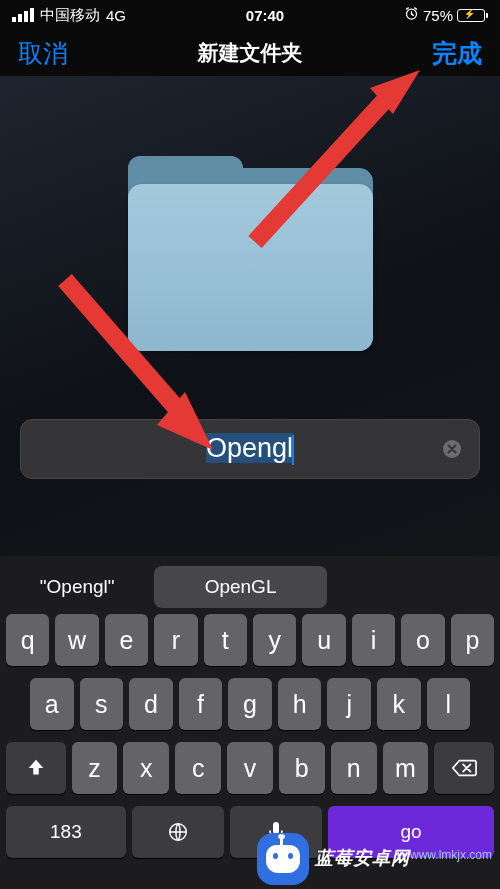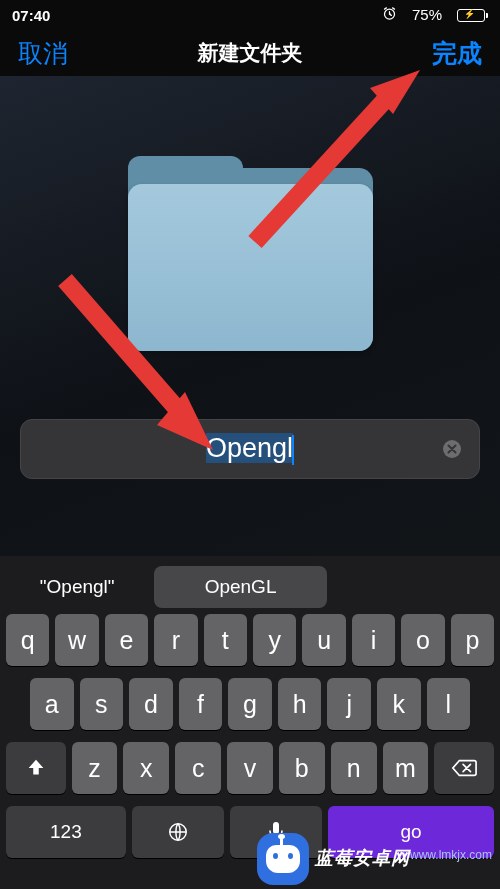--- a/index.html
+++ b/index.html
@@ -1,20 +1,20 @@
 <!DOCTYPE html>
 <html><head>
   <meta charset="utf-8">
   <style>
     * { margin: 0; padding: 0; box-sizing: border-box; font-family: -apple-system, "Helvetica Neue", sans-serif; }
     body { width: 500px; height: 889px; background: #0a0a0a; position: relative; overflow: hidden; }
     
     .status-bar { height: 30px; display: flex; justify-content: space-between; align-items: center; padding: 0 12px; color: #fff; font-size: 15px; }
     .status-left { display: flex; align-items: center; gap: 6px; }
-    .status-right { display: flex; gap: 15px; }
+    .status-right { display: flex; align-items: center; gap: 4px; }
     .signal-bars { display: flex; align-items: flex-end; gap: 2px; }
     .signal-bars span { width: 4px; background: #fff; }
     .signal-bars span:nth-child(1){height:5px}.signal-bars span:nth-child(2){height:8px}.signal-bars span:nth-child(3){height:11px}.signal-bars span:nth-child(4){height:14px}
     .battery { display:flex; align-items:center; }
     .battery-body { width: 28px; height: 13px; border: 1px solid #fff; border-radius: 3px; padding: 1px; position: relative; }
     .battery-fill { width: 75%; height: 100%; background: #34c759; border-radius: 1px; }
     .battery-tip { width: 2px; height: 5px; background: #fff; margin-left: 1px; border-radius: 0 1px 1px 0; }
     .charge-icon { font-size: 9px; position: absolute; left: 6px; top: -1px; color: #000; }
 
     .nav { height: 46px; display: flex; justify-content: space-between; align-items: center; padding: 0 18px; }
@@ -67,20 +67,30 @@
     .wm-ant { position:absolute; top:-7px; left:14px; width:3px; height:7px; background:#fff; }
     .wm-dot { position:absolute; top:-11px; left:12px; width:7px; height:5px; background:#fff; border-radius:50%; }
     .wm-text { display:flex; align-items:flex-start; color:#fff; line-height:1.1; }
     .wm-title { font-size:18px; font-weight:700; font-style: italic; letter-spacing:1px; }
     .wm-url { font-size:12px; color:#a8c4f0; }
   </style>
 </head>
 <body>
 
 <div class="status-bar">
+  <div class="status-left">
+    <span class="signal-bars">
+        <span></span>
+        <span></span>
+        <span></span>
+        <span></span>
+      </span>
+    <span>中国移动</span>
+    <span>4G</span>
+  </div>
   <div style="font-weight:600">07:40</div>
   <div class="status-right">
     <span>
       <svg width="15" height="15" viewBox="0 0 24 24" fill="#fff">
           <circle cx="12" cy="13" r="8" stroke="#fff" stroke-width="2" fill="none"></circle>
           <path d="M12 9v4l3 2" stroke="#fff" stroke-width="2" stroke-linecap="round"></path>
           <path d="M4 5l3-2M20 5l-3-2" stroke="#fff" stroke-width="2" stroke-linecap="round"></path>
         </svg>
     </span>
     <span>75%</span>
@@ -172,21 +182,21 @@
     <div class="key">n</div>
     <div class="key">m</div>
     <div class="key func del">
       <svg width="26" height="20" viewBox="0 0 28 20" fill="none">
           <path d="M9 2h16a2 2 0 012 2v12a2 2 0 01-2 2H9l-7-8 7-8z" stroke="#fff" stroke-width="1.8"></path>
           <path d="M13 6l8 8M21 6l-8 8" stroke="#fff" stroke-width="1.8" stroke-linecap="round"></path>
         </svg>
     </div>
   </div>
   <div class="krow">
-    <div class="key func num">123</div>
+    <div class="key func num">183</div>
     <div class="key func small">
       <svg width="22" height="22" viewBox="0 0 24 24" fill="none" stroke="#fff" stroke-width="1.6">
           <circle cx="12" cy="12" r="9"></circle>
           <path d="M3 12h18M12 3c3 3 3 15 0 18M12 3c-3 3-3 15 0 18"></path>
         </svg>
     </div>
     <div class="key func small">
       <svg width="16" height="22" viewBox="0 0 16 22" fill="#fff">
           <rect x="5" y="1" width="6" height="12" rx="3"></rect>
           <path d="M2 10a6 6 0 0012 0M8 16v4M5 20h6" stroke="#fff" stroke-width="1.6" fill="none" stroke-linecap="round"></path>

